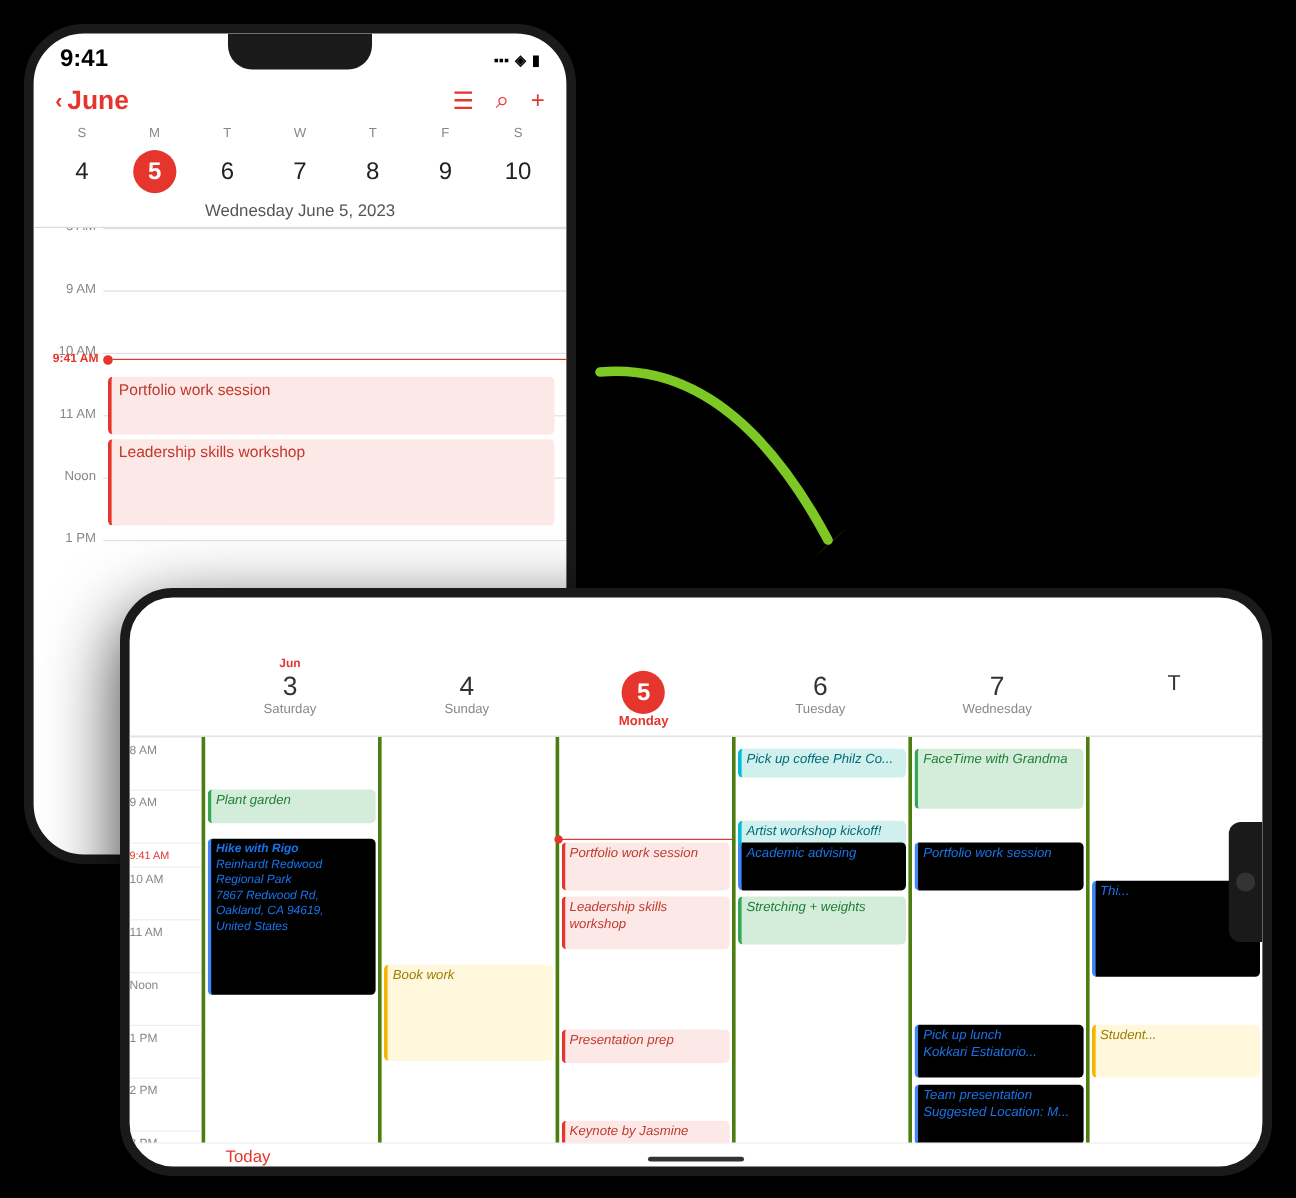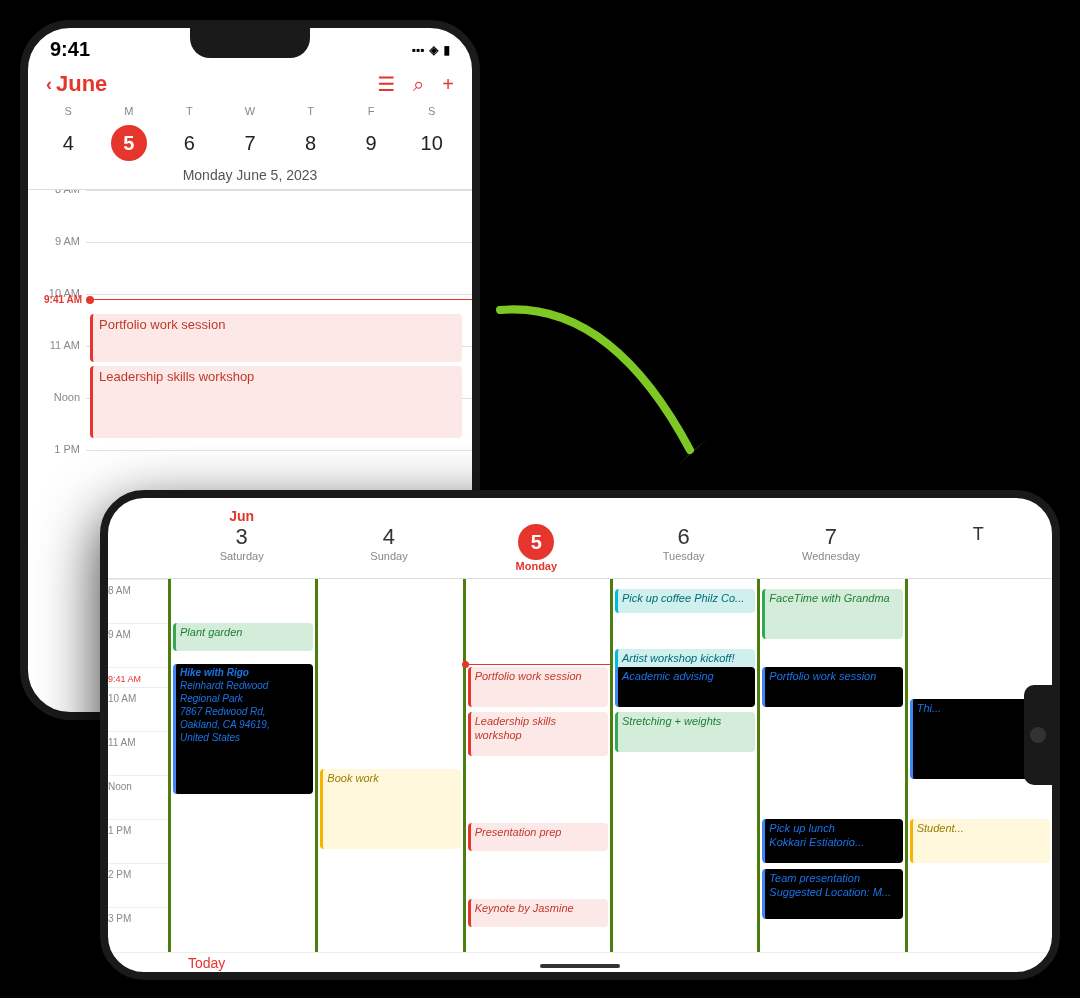--- a/index.html
+++ b/index.html
@@ -248,23 +248,24 @@
       border-bottom: 1px solid #ddd;
       padding-bottom: 4px;
       margin-bottom: 0;
     }
     .week-header-landscape .time-spacer { width: 60px; }
     .week-col-header {
       text-align: center;
       padding: 2px 0;
     }
     .week-col-header .col-month {
-      font-size: 14px;
+      font-size: 10px;
       color: #e5352d;
       font-weight: 600;
+      margin-top: 40px;
     }
     .week-col-header .col-num {
       font-size: 22px;
       font-weight: 300;
       color: #333;
     }
     .week-col-header .col-num.today-num {
       background: #e5352d;
       color: #fff;
       border-radius: 50%;
@@ -420,21 +421,21 @@
     <div class="week-grid-portrait">
       <div class="day-num">4</div>
       <div class="day-num today">5</div>
       <div class="day-num">6</div>
       <div class="day-num">7</div>
       <div class="day-num">8</div>
       <div class="day-num">9</div>
       <div class="day-num">10</div>
     </div>
 
-    <div class="date-label-portrait">Monday  June 5, 2023</div>
+    <div class="date-label-portrait">Wednesday  June 5, 2023</div>
 
     <div class="time-scroll-portrait" style="position:relative;">
 
       <div class="time-row" style="position:relative;height:52px;">
         <span class="time-label">8 AM</span>
         <div class="time-line"></div>
       </div>
       <div class="time-row" style="position:relative;height:52px;">
         <span class="time-label">9 AM</span>
         <div class="time-line"></div>

